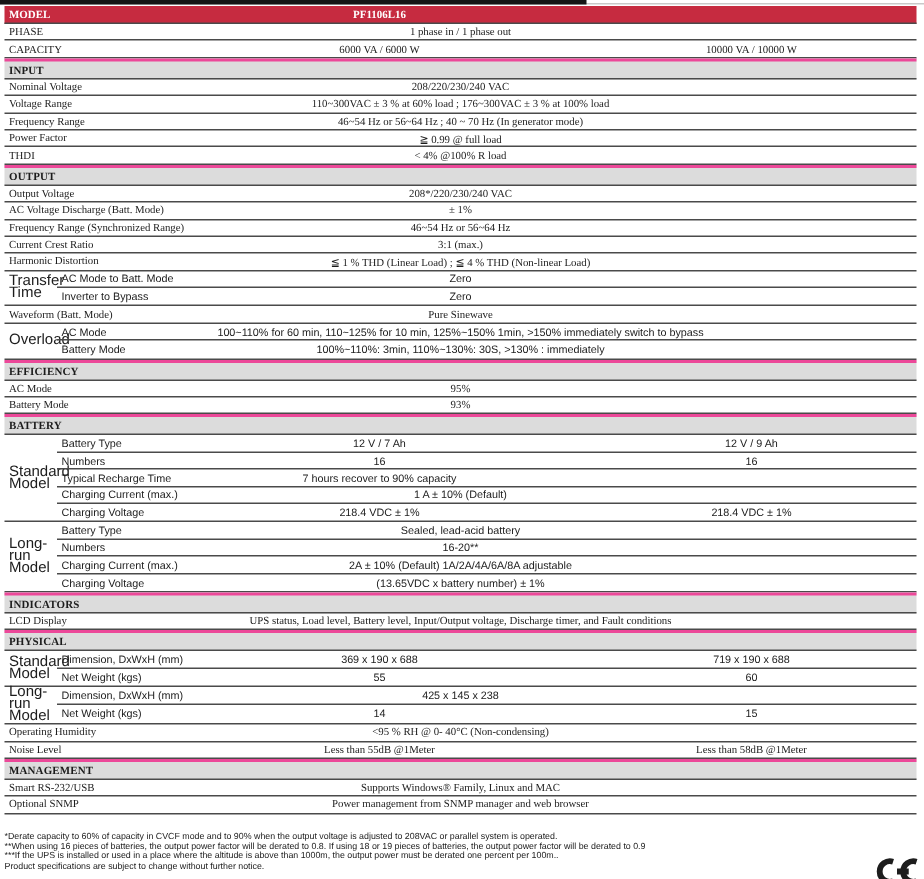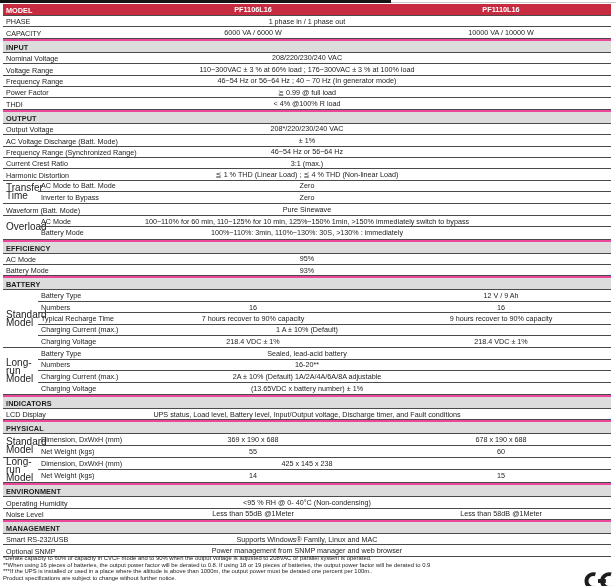--- a/index.html
+++ b/index.html
@@ -3,21 +3,21 @@
 <meta charset="utf-8">
 <style>
   html,body{margin:0;padding:0;}
   body{width:616px;height:586px;overflow:hidden;background:#ffffff;
        font-family:"Liberation Sans", sans-serif;color:#1c1c1c;position:relative;}
   .page{position:relative;width:616px;height:586px;overflow:hidden;}
   .topline{position:absolute;top:2px;left:0;width:616px;height:1px;background:#c9c9c9;}
   .topbar{position:absolute;top:0;left:0;width:391px;height:3px;background:#151515;}
   .spec-table{position:absolute;top:4px;left:3px;width:608px;}
   .row{position:relative;box-sizing:border-box;height:11.4px;border-bottom:1px solid #4a4a4a;
-       display:flex;align-items:flex-end;font-size:7.2px;}
+       display:flex;align-items:center;font-size:7.2px;font-family:Liberation Serif, serif;}
   .row .lbl{padding-left:3px;white-space:nowrap;}
   .val{position:absolute;top:0;height:100%;display:flex;align-items:center;justify-content:center;
        text-align:center;white-space:nowrap;font-size:7.2px;}
   .sp{left:0;right:0;}
   .c1{left:112px;width:276px;}
   .c2{left:388px;right:0;}
   .model{height:12px;background:var(--red,#c62b40);border-bottom:1px solid #4a4a4a;}
   .model .lbl,.model .val{color:#ffffff;font-weight:bold;font-size:7.3px;}
   .section{height:14px;background:var(--gray,#dcdcdc);border-top:2px solid #ec4899;}
   .section .lbl{font-weight:bold;font-size:7.3px;letter-spacing:0.1px;}
@@ -39,21 +39,20 @@
 <body>
 
 <div class="page">
   <div class="topline"></div>
   <div class="topbar"></div>
 
   <div class="spec-table" id="spec-table">
       <div class="row model">
         <span class="lbl">MODEL</span>
         <div class="val c1">PF1106L16</div>
-        <div class="val c2">PF1110L16</div>
       </div>
       <div class="row">
         <span class="lbl">PHASE</span>
         <div class="val sp">1 phase in / 1 phase out</div>
       </div>
       <div class="row">
         <span class="lbl">CAPACITY</span>
         <div class="val c1">6000 VA / 6000 W</div>
         <div class="val c2">10000 VA / 10000 W</div>
       </div>
@@ -145,31 +144,31 @@
         <div class="val sp">93%</div>
       </div>
       <div class="row section">
         <span class="lbl">BATTERY</span>
       </div>
       <div class="group">
         <div class="glabel">Standard Model</div>
         <div class="subs">
           <div class="sub">
             <span class="lbl">Battery Type</span>
+            <div class="val c1">12 V / 7 Ah</div>
             <div class="val c2">12 V / 9 Ah</div>
           </div>
           <div class="sub">
             <span class="lbl">Numbers</span>
             <div class="val c1">16</div>
             <div class="val c2">16</div>
           </div>
           <div class="sub">
             <span class="lbl">Typical Recharge Time</span>
             <div class="val c1">7 hours recover to 90% capacity</div>
-            <div class="val c2">9 hours recover to 90% capacity</div>
           </div>
           <div class="sub">
             <span class="lbl">Charging Current (max.)</span>
             <div class="val sp">1 A ± 10% (Default)</div>
           </div>
           <div class="sub">
             <span class="lbl">Charging Voltage</span>
             <div class="val c1">218.4 VDC ± 1%</div>
             <div class="val c2">218.4 VDC ± 1%</div>
           </div>
@@ -205,21 +204,21 @@
       </div>
       <div class="row section">
         <span class="lbl">PHYSICAL</span>
       </div>
       <div class="group">
         <div class="glabel">Standard Model</div>
         <div class="subs">
           <div class="sub">
             <span class="lbl">Dimension, DxWxH (mm)</span>
             <div class="val c1">369 x 190 x 688</div>
-            <div class="val c2">678 x 190 x 688</div>
+            <div class="val c2">719 x 190 x 688</div>
           </div>
           <div class="sub">
             <span class="lbl">Net Weight (kgs)</span>
             <div class="val c1">55</div>
             <div class="val c2">60</div>
           </div>
         </div>
       </div>
       <div class="group">
         <div class="glabel">Long-run Model</div>
@@ -227,23 +226,20 @@
           <div class="sub">
             <span class="lbl">Dimension, DxWxH (mm)</span>
             <div class="val sp">425 x 145 x 238</div>
           </div>
           <div class="sub">
             <span class="lbl">Net Weight (kgs)</span>
             <div class="val c1">14</div>
             <div class="val c2">15</div>
           </div>
         </div>
-      </div>
-      <div class="row section">
-        <span class="lbl">ENVIRONMENT</span>
       </div>
       <div class="row">
         <span class="lbl">Operating Humidity</span>
         <div class="val sp">&lt;95 % RH @ 0- 40°C (Non-condensing)</div>
       </div>
       <div class="row">
         <span class="lbl">Noise Level</span>
         <div class="val c1">Less than 55dB @1Meter</div>
         <div class="val c2">Less than 58dB @1Meter</div>
       </div>

